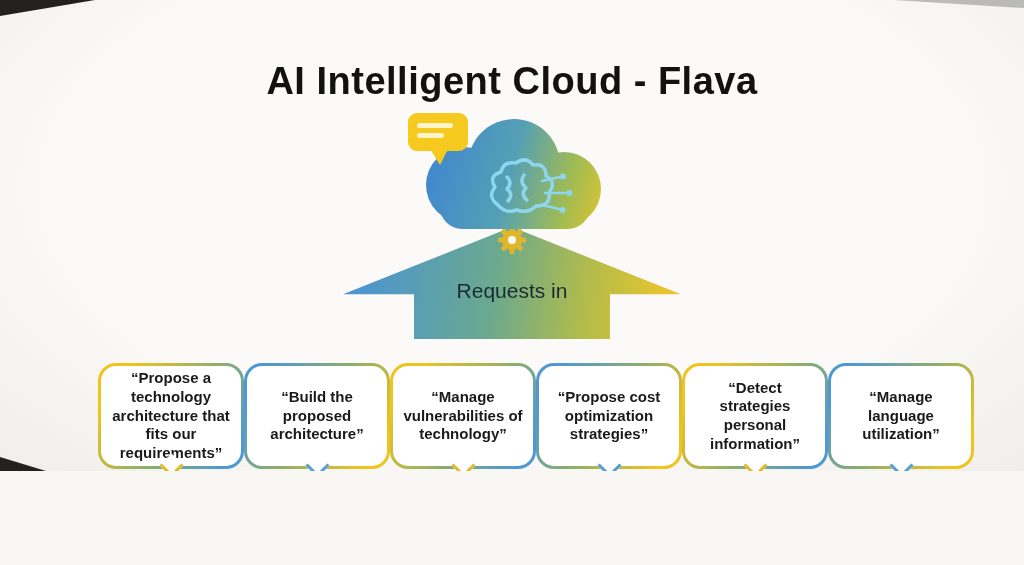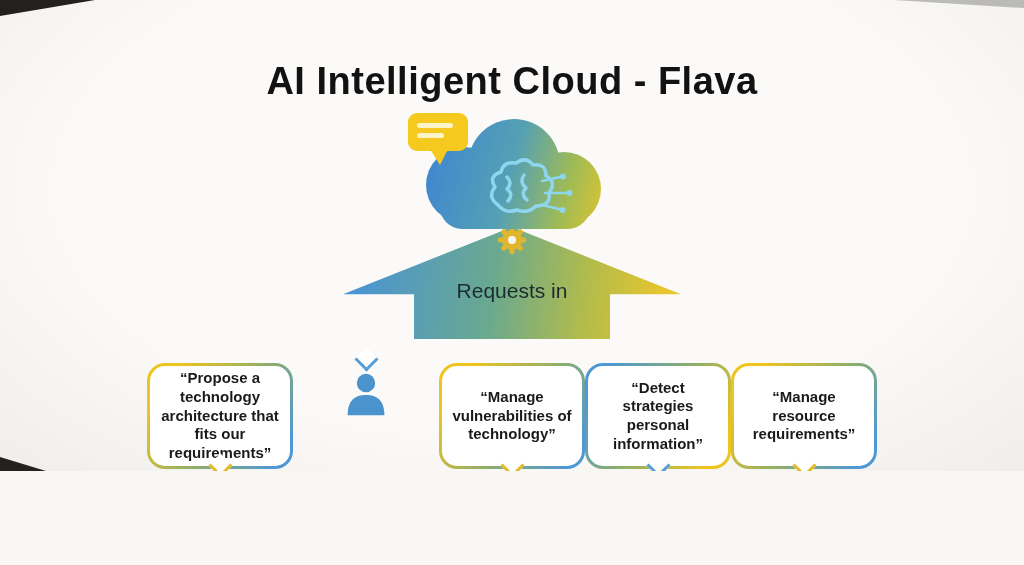--- a/index.html
+++ b/index.html
@@ -43,21 +43,21 @@
     clip-path: polygon(50% 0%, 100% 60%, 79% 60%, 79% 100%, 21% 100%, 21% 60%, 0% 60%);
     display: flex; flex-direction: column; align-items: center; justify-content: center;
     padding-top: 16px;
     z-index: 0;
   }
   .arrow-label { font-size: 21px; font-weight: 500; color: #1c2b33; line-height: 1.3; text-align:left; }
 
   .requests-row {
     margin: 24px 50px 0;
     display: flex;
-    justify-content: center;
+    justify-content: flex-end;
   }
   .req-col { width: 146px; display: flex; flex-direction: column; align-items: center; }
   .bubble {
     width: 146px; height: 106px;
     padding: 3px;
     border-radius: 18px;
   }
   .req-col:nth-child(odd)  .bubble { background: linear-gradient(125deg, #efc41f 15%, #8fae6a 55%, #4f98d4 90%); }
   .req-col:nth-child(even) .bubble { background: linear-gradient(125deg, #4f98d4 12%, #8fae6a 50%, #efc41f 88%); }
   .bubble-inner {
@@ -172,20 +172,25 @@
       <div class="tail"></div>
       <div class="person">
         <svg width="46" height="44" viewBox="0 0 50 46">
           <circle cx="25" cy="11" r="10" fill="#4a93cc"></circle>
           <path d="M5 46 C5 30 13 24 25 24 C37 24 45 30 45 46 Z" fill="#4a93cc"></path>
         </svg>
       </div>
     </div>
 
     <div class="req-col">
+      <div class="bubble">
+        <div class="bubble-inner">
+          <div class="bubble-text">“Build the proposed architecture”</div>
+        </div>
+      </div>
       <div class="tail"></div>
       <div class="person">
         <svg width="46" height="44" viewBox="0 0 50 46">
           <circle cx="25" cy="11" r="10" fill="#4a93cc"></circle>
           <path d="M5 46 C5 30 13 24 25 24 C37 24 45 30 45 46 Z" fill="#4a93cc"></path>
         </svg>
       </div>
     </div>
 
     <div class="req-col">
@@ -196,40 +201,54 @@
       </div>
       <div class="tail"></div>
       <div class="person">
         <svg width="46" height="44" viewBox="0 0 50 46">
           <circle cx="25" cy="11" r="10" fill="#4a93cc"></circle>
           <path d="M5 46 C5 30 13 24 25 24 C37 24 45 30 45 46 Z" fill="#4a93cc"></path>
         </svg>
       </div>
     </div>
 
+    <div class="req-col">
+      <div class="bubble">
+        <div class="bubble-inner">
+          <div class="bubble-text">“Propose cost optimization strategies”</div>
+        </div>
+      </div>
+      <div class="tail"></div>
+      <div class="person">
+        <svg width="46" height="44" viewBox="0 0 50 46">
+          <circle cx="25" cy="11" r="10" fill="#4a93cc"></circle>
+          <path d="M5 46 C5 30 13 24 25 24 C37 24 45 30 45 46 Z" fill="#4a93cc"></path>
+        </svg>
+      </div>
+    </div>
 
     <div class="req-col">
       <div class="bubble">
         <div class="bubble-inner">
           <div class="bubble-text">“Detect strategies personal information”</div>
         </div>
       </div>
       <div class="tail"></div>
       <div class="person">
         <svg width="46" height="44" viewBox="0 0 50 46">
           <circle cx="25" cy="11" r="10" fill="#4a93cc"></circle>
           <path d="M5 46 C5 30 13 24 25 24 C37 24 45 30 45 46 Z" fill="#4a93cc"></path>
         </svg>
       </div>
     </div>
 
     <div class="req-col">
       <div class="bubble">
         <div class="bubble-inner">
-          <div class="bubble-text">“Manage resource requirements”</div>
+          <div class="bubble-text">“Manage language utilization”</div>
         </div>
       </div>
       <div class="tail"></div>
       <div class="person">
         <svg width="46" height="44" viewBox="0 0 50 46">
           <circle cx="25" cy="11" r="10" fill="#4a93cc"></circle>
           <path d="M5 46 C5 30 13 24 25 24 C37 24 45 30 45 46 Z" fill="#4a93cc"></path>
         </svg>
       </div>
     </div>

